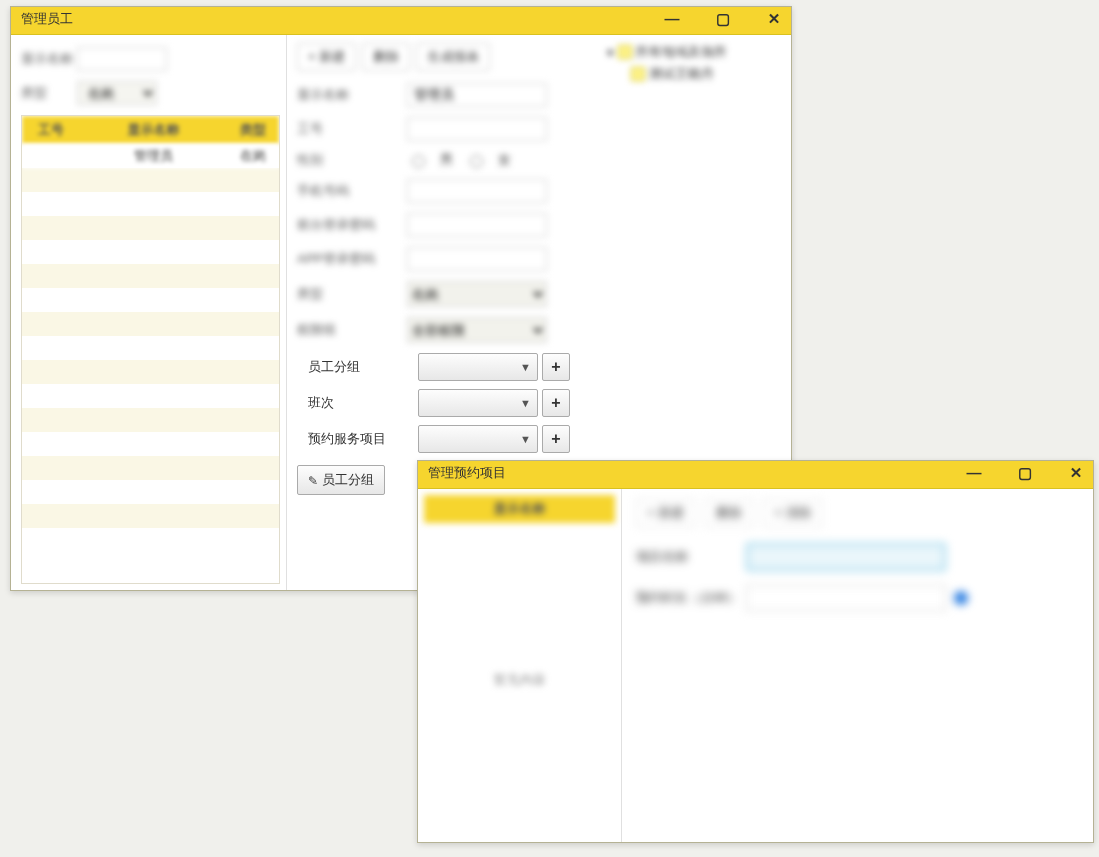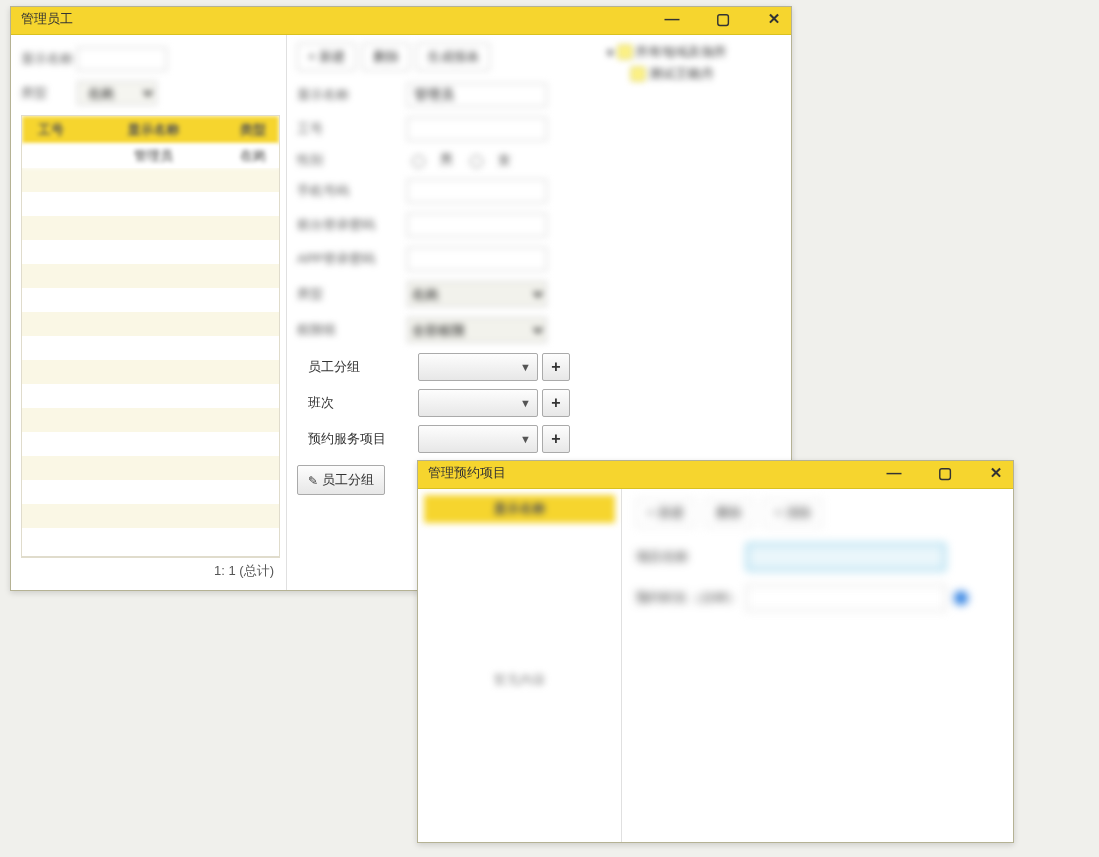--- a/index.html
+++ b/index.html
@@ -140,21 +140,21 @@
     border:1px solid #aaa;
     background: linear-gradient(#fdfdfd,#e7e7e7);
     padding:5px 10px;
     display:inline-flex; align-items:center; gap:4px;
     border-radius:2px; cursor:pointer;
   }
   .tree-col { flex:1; padding-left:10px; filter:blur(3px); }
   .tree-node { display:flex; align-items:center; gap:4px; margin-bottom:4px;}
   .tree-node .cb { width:14px; height:14px; border:1px solid #c9b900; background:#fff48a;}
   
-  .w2 { left: 417px; top: 460px; width: 597px; height: 383px; }
+  .w2 { left: 417px; top: 460px; width: 677px; height: 383px; }
   .w2-body { display:flex; height:calc(100% - 28px); }
   .w2-left { width:204px; border-right:1px solid #e0e0e0; padding:6px; display:flex; flex-direction:column;}
   .w2-left .head {
     background:#f6d52e; height:28px; display:flex; align-items:center; justify-content:center;
     font-weight:bold; color:#555; filter:blur(3px);
   }
   .w2-left .empty { flex:1; display:flex; align-items:center; justify-content:center; color:#888; filter:blur(3px);}
   .w2-right { flex:1; padding:10px 14px; filter:blur(4px); }
   .w2-right .tb { display:flex; gap:10px; margin-bottom:16px;}
   .w2-right .tb span { border:1px solid #ddd; padding:4px 10px; }
@@ -214,21 +214,20 @@
         <div class="grid-row"></div>
           <div class="grid-row"></div>
           <div class="grid-row"></div>
         <div class="grid-row"></div>
           <div class="grid-row"></div>
           <div class="grid-row"></div>
         <div class="grid-row"></div>
           <div class="grid-row"></div>
           <div class="grid-row"></div>
       </div>
-      <div class="grid-footer">1: 1 (总计)</div>
     </div>
 
     <div class="w1-right">
       <div class="form-col">
         <div class="toolbar">
           <span class="tbtn">+ 新建</span>
           <span class="tbtn">删除</span>
           <span class="tbtn">生成报表</span>
         </div>
 

